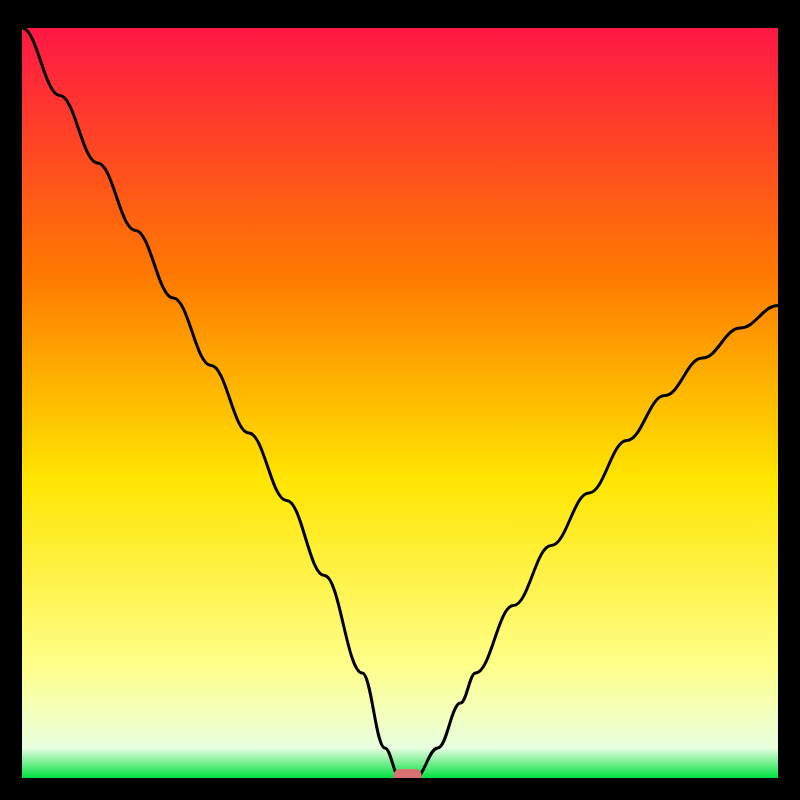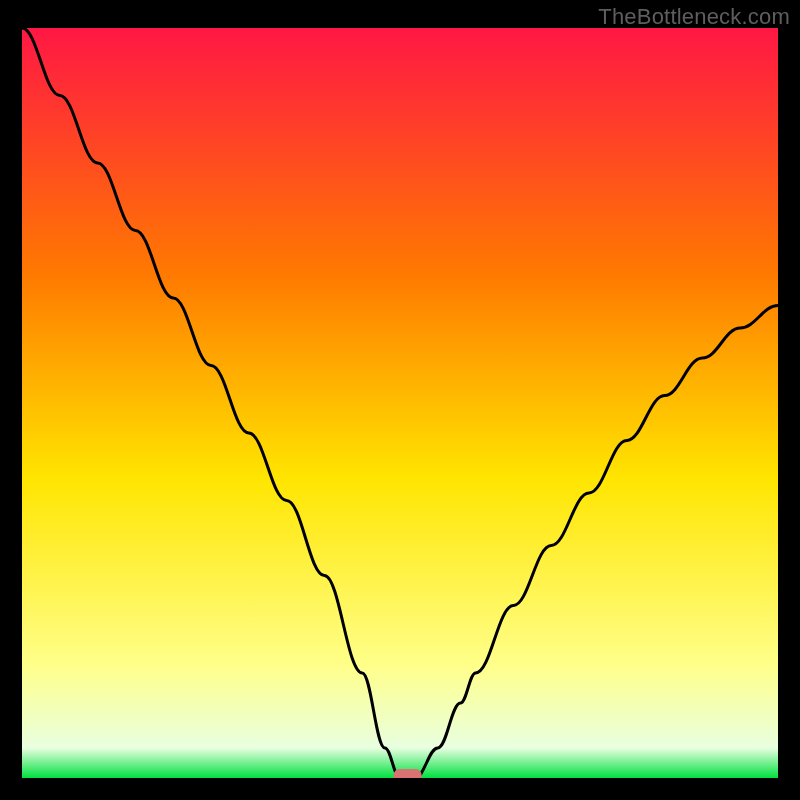--- a/index.html
+++ b/index.html
@@ -37,21 +37,20 @@
   svg {
     display: block;
     width: 100%;
     height: 100%;
   }
 </style>
 </head>
 <body>
 
 <div class="frame">
-  <div class="watermark">TheBottleneck.com</div>
 
   <div class="plot-wrap">
     <svg id="chart-svg" viewBox="0 0 756 750" preserveAspectRatio="none">
       <defs>
         <linearGradient id="bg-grad" x1="0" y1="0" x2="0" y2="1">
           <stop id="g0" offset="0%" stop-color="#ff1744"></stop>
           <stop id="g1" offset="33%" stop-color="#ff7a00"></stop>
           <stop id="g2" offset="60%" stop-color="#ffe500"></stop>
           <stop id="g3" offset="85%" stop-color="#ffff8a"></stop>
           <stop id="g4" offset="96%" stop-color="#e8ffe0"></stop>

